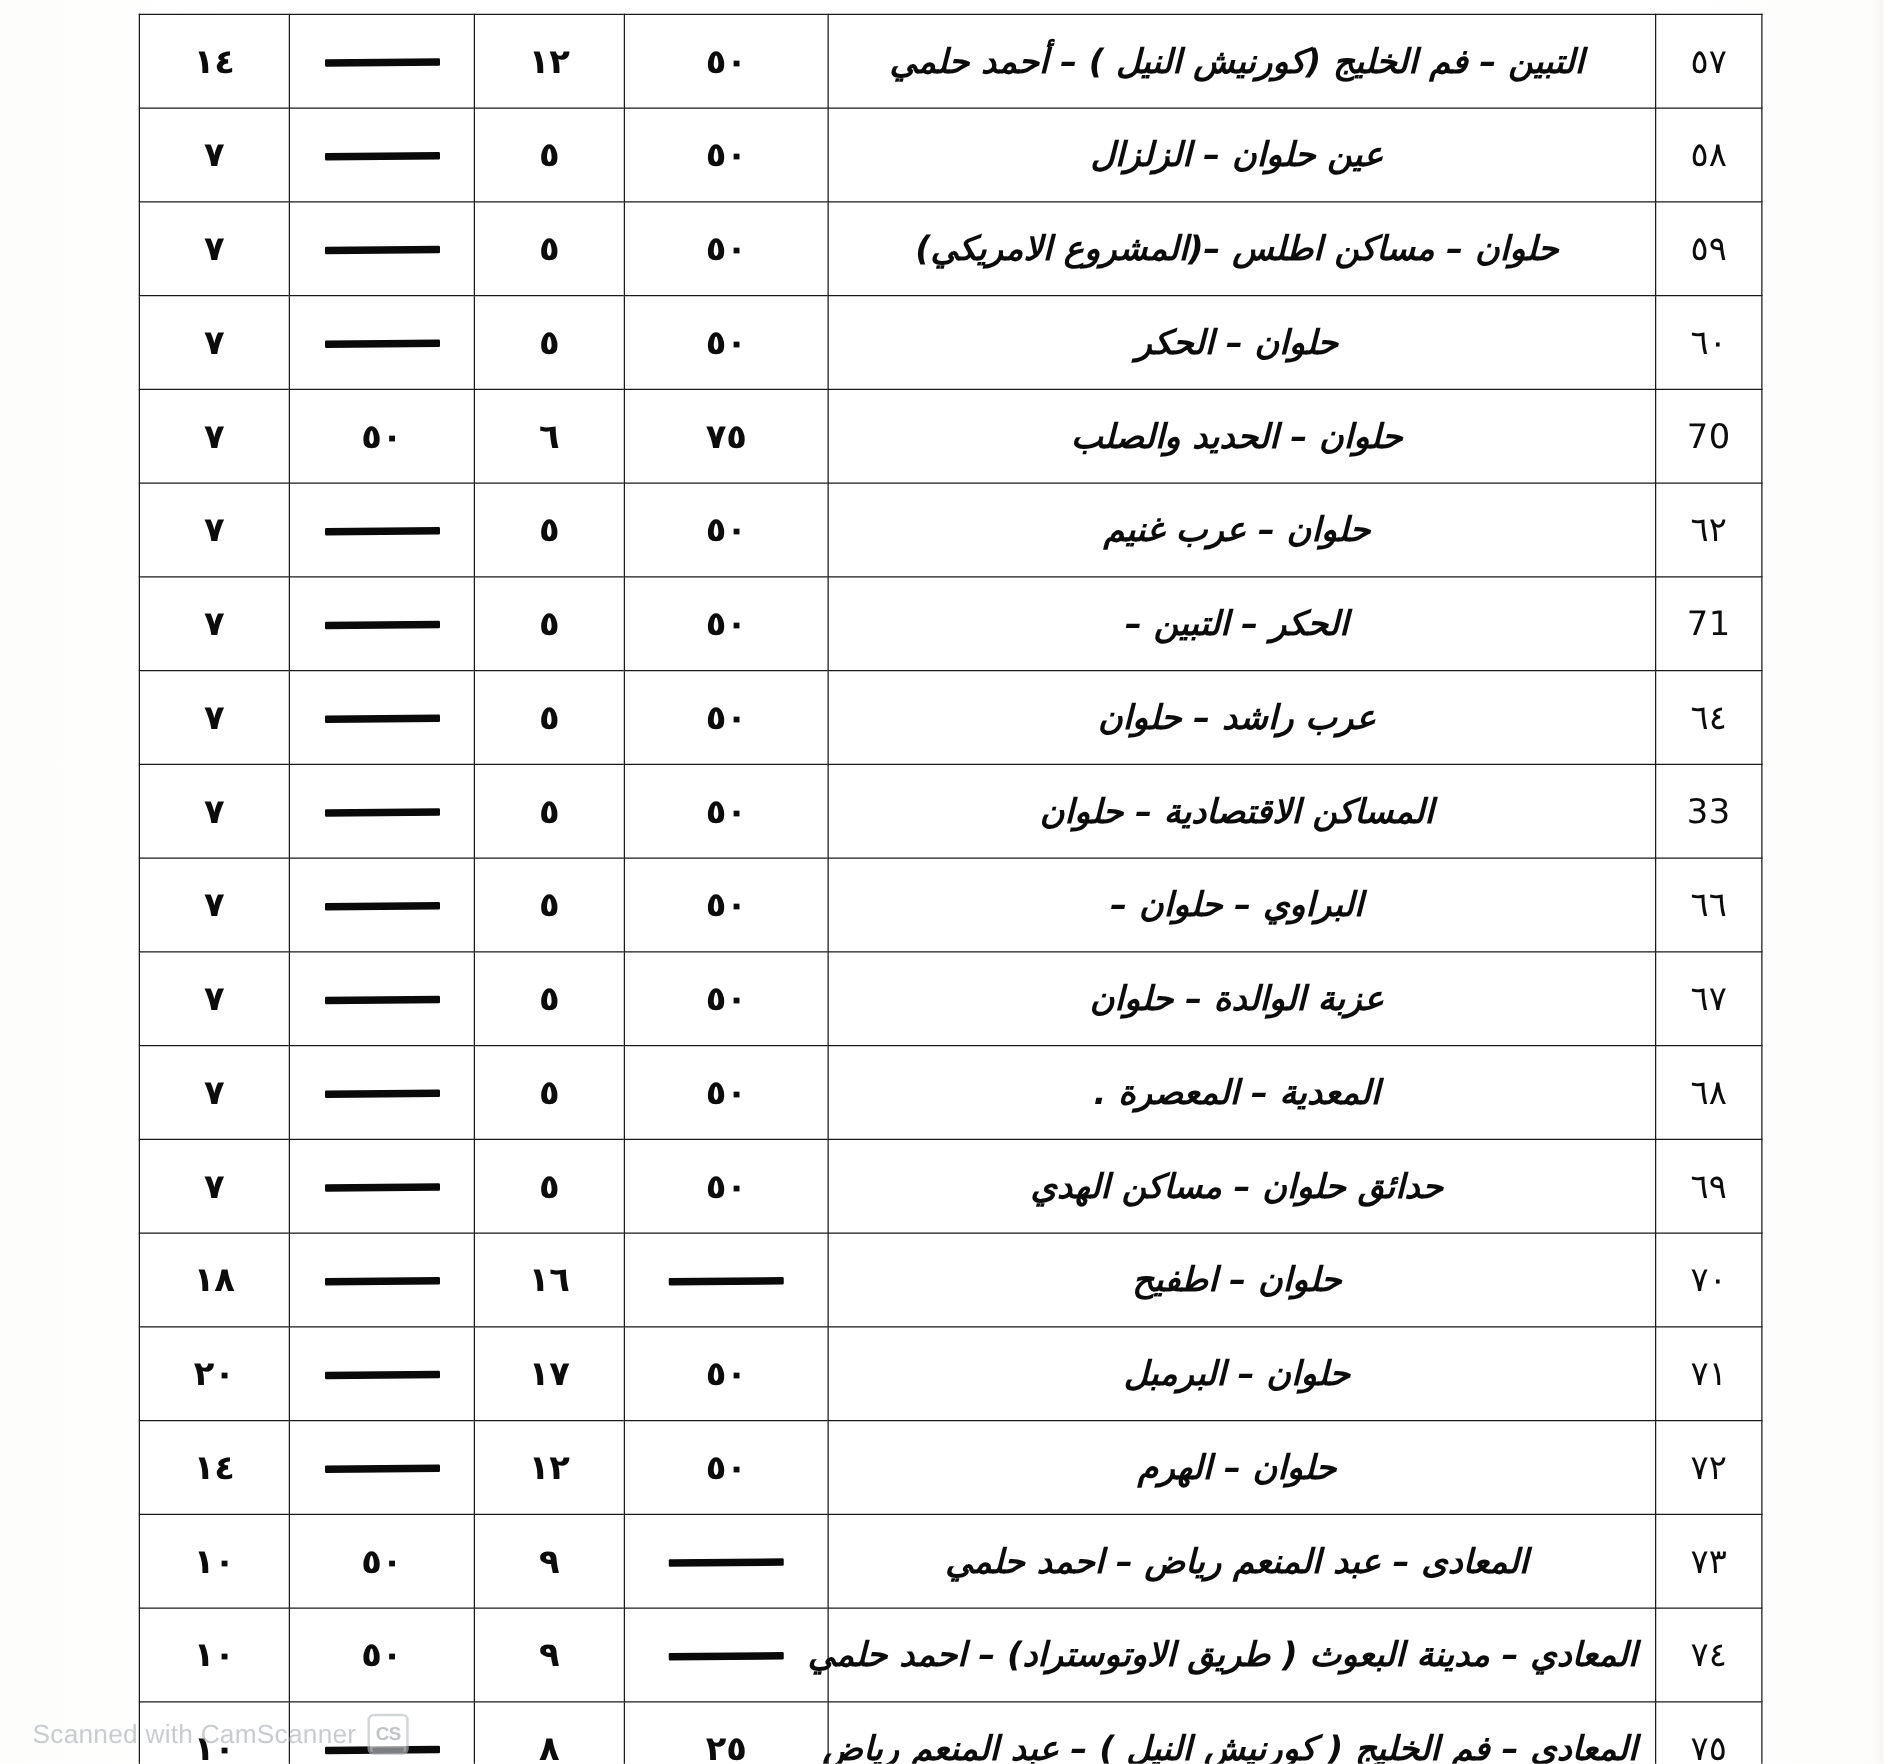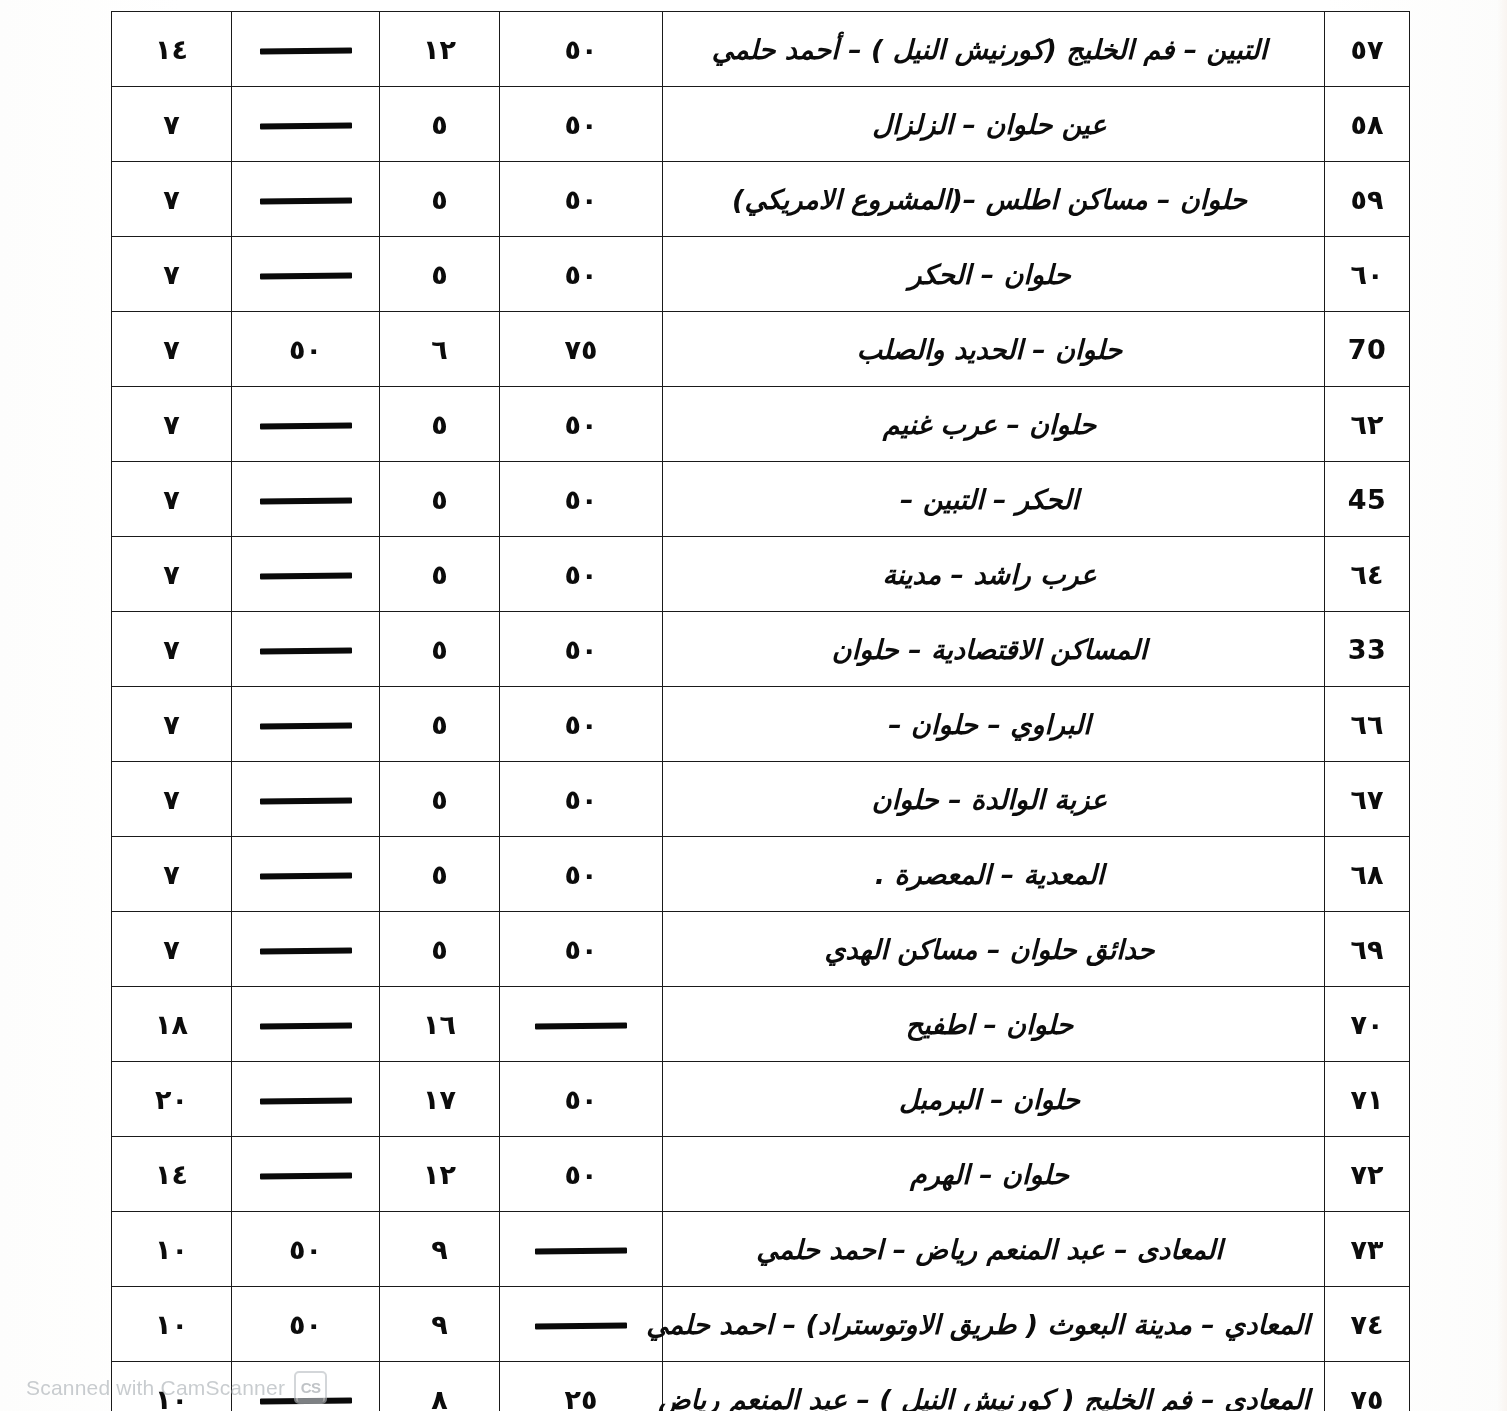--- a/index.html
+++ b/index.html
@@ -64,21 +64,21 @@
   col.c-idx  { width: 85px;  }
   col.c-name { width: 662px; }
   col.c-four { width: 163px; }
   col.c-three{ width: 120px; }
   col.c-two  { width: 148px; }
   col.c-one  { width: 120px; }
 
   .cell-idx {
     font-family: "DejaVu Sans", sans-serif;
     font-size: 28px;
-    font-weight: 700;
+    font-weight: 400;
     letter-spacing: 0.5px;
   }
 
   .cell-name {
     text-align: left;
     padding-right: 14px !important;
     font-family: "DejaVu Sans", "DejaVu Serif", sans-serif;
     font-size: 28px;
     font-weight: 700;
     font-style: italic;
@@ -208,30 +208,30 @@
           </tr>
           <tr>
             <td class="cell-idx">٦٢</td>
             <td class="cell-name">حلوان – عرب غنيم</td>
             <td class="cell-num">٥٠</td>
             <td class="cell-num">٥</td>
             <td class="cell-num"><span class="dash"></span></td>
             <td class="cell-num">٧</td>
           </tr>
           <tr>
-            <td class="cell-idx">45</td>
+            <td class="cell-idx">71</td>
             <td class="cell-name">الحكر – التبين –</td>
             <td class="cell-num">٥٠</td>
             <td class="cell-num">٥</td>
             <td class="cell-num"><span class="dash"></span></td>
             <td class="cell-num">٧</td>
           </tr>
           <tr>
             <td class="cell-idx">٦٤</td>
-            <td class="cell-name">عرب راشد – مدينة</td>
+            <td class="cell-name">عرب راشد – حلوان</td>
             <td class="cell-num">٥٠</td>
             <td class="cell-num">٥</td>
             <td class="cell-num"><span class="dash"></span></td>
             <td class="cell-num">٧</td>
           </tr>
           <tr>
             <td class="cell-idx">33</td>
             <td class="cell-name">المساكن الاقتصادية – حلوان</td>
             <td class="cell-num">٥٠</td>
             <td class="cell-num">٥</td>

